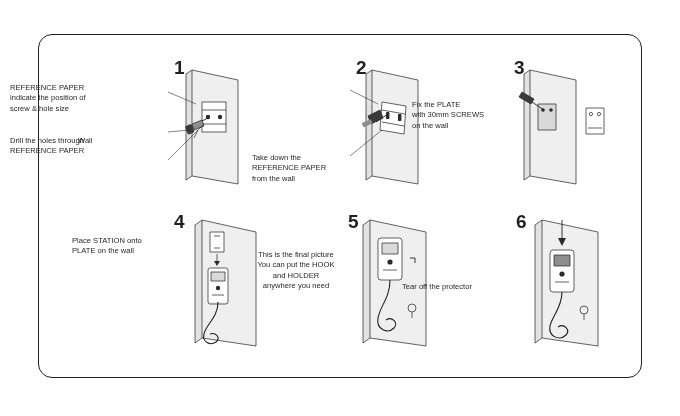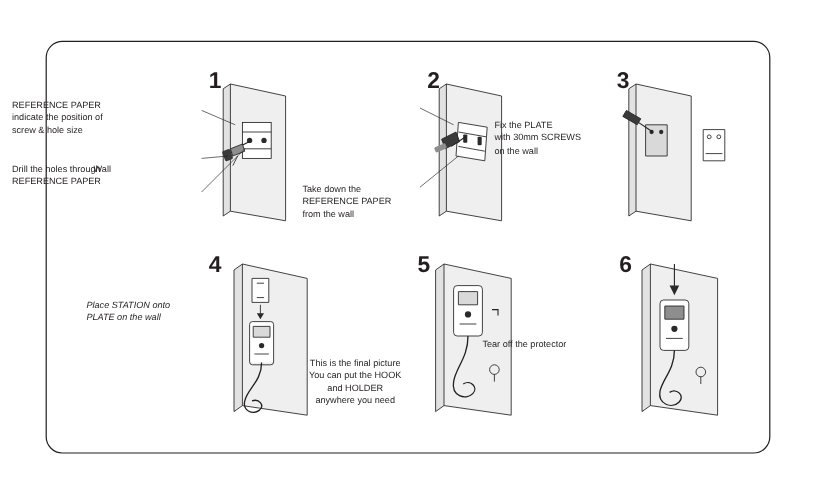--- a/index.html
+++ b/index.html
@@ -43,21 +43,21 @@
     letter-spacing: 0px;
   }
   .caption {
     position: absolute;
     font-size: 7.6px;
     line-height: 10.4px;
     color: #231f20;
     white-space: pre-line;
   }
   .cap-right { text-align: left; }
-  .cap-center{ text-align: center; margin-top: 48px; }
+  .cap-center{ text-align: center; }
   svg { display: block; overflow: visible; }
   .wall-face { fill: #efefef; }
   .wall-side { fill: #e2e2e2; }
   .ln { stroke: #231f20; fill: none; }
   .thin { stroke-width: 0.7; }
   .med  { stroke-width: 0.9; }
   .lead { stroke: #231f20; stroke-width: 0.55; fill: none; }
   .paper { fill: #ffffff; stroke: #231f20; stroke-width: 0.7; }
   .dark  { fill: #3a3a3a; }
   .darker{ fill: #2a2a2a; }
@@ -186,21 +186,21 @@
       <rect class="white" x="128" y="62" width="20" height="34" rx="2.4"></rect>
       <path class="ln thin" d="M128,64.4 a2.4,2.4 0 0 1 2.4,-2.4 h15.2 a2.4,2.4 0 0 1 2.4,2.4 v31.2 a2.4,2.4 0 0 1 -2.4,2.4 h-15.2 a2.4,2.4 0 0 1 -2.4,-2.4 Z"></path>
       <rect class="light" x="131" y="66" width="14" height="9" rx="1"></rect>
       <path class="ln thin" d="M131,66 L145,66 L145,75 L131,75 Z"></path>
       <circle class="darker" cx="138" cy="82" r="2.2"></circle>
       <path class="ln thin" d="M132,89 L144,89"></path>
 
       <path class="cable" d="M138,96 C138,112 126,118 124,128 C122,136 130,140 136,136 C141,132 136,126 130,128"></path>
     </svg>
 
-    <div class="caption cap-right" style="left:-8px; top:44px; width:110px;font-style:italic;">Place STATION onto
+    <div class="caption cap-right" style="left:-8px; top:30px; width:110px;">Place STATION onto
 PLATE on the wall</div>
   </div>
 
   <div class="step" style="left:262px; top:206px; width:200px; height:150px;">
     <div class="step-num" style="left:86px; top:6px;">5</div>
 
     <svg width="200" height="150" style="position:absolute; left:0; top:0;">
       <polygon class="wall-face" points="108,14 164,26 164,140 108,132"></polygon>
       <polygon class="wall-side" points="108,14 108,132 101,137 101,19"></polygon>
       <path class="ln thin" d="M108,14 L164,26 L164,140 L108,132 Z"></path>

